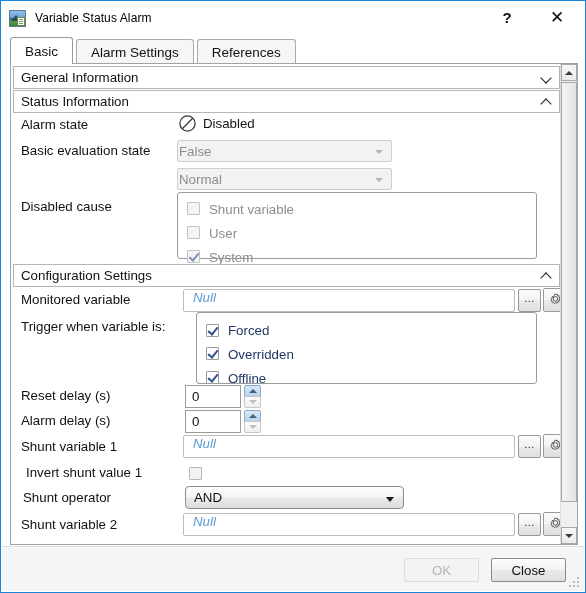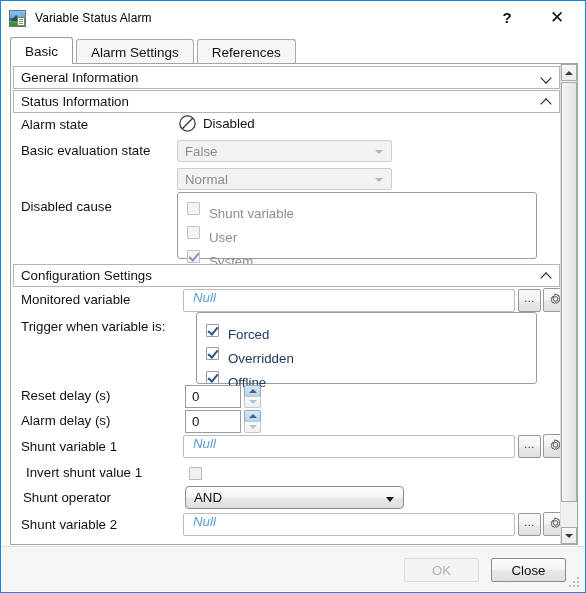--- a/index.html
+++ b/index.html
@@ -175,21 +175,21 @@
 
   
   .combo-disabled {
     position: absolute;
     height: 22px;
     background: #f2f2f2;
     border: 1px solid #cfcfcf;
     border-radius: 2px;
     display: flex;
     align-items: center;
-    padding-left: 7px;
+    padding-left: 1px;
     font-size: 13.3px;
     color: #8d8d8d;
   }
   .combo-disabled .arr {
     position: absolute;
     right: 8px; top: 9px;
     width: 0; height: 0;
     border-left: 4px solid transparent;
     border-right: 4px solid transparent;
     border-top: 4px solid #b4b4b4;
@@ -222,21 +222,21 @@
   .listbox {
     position: absolute;
     border: 1px solid #9b9b9b;
     border-radius: 3px;
     background: #ffffff;
   }
   .lb-item {
     position: relative;
     height: 24px;
     display: flex;
-    align-items: flex-end;
+    align-items: center;
     padding-left: 9px;
     font-size: 13.3px;
   }
   .lb-item .lbl { margin-left: 22px; white-space: nowrap; }
   .lb-item.disabled .lbl { color: #8d8d8d; }
   .lb-item.active .lbl { color: #1f3864; }
 
   
   .cbx {
     position: absolute;

